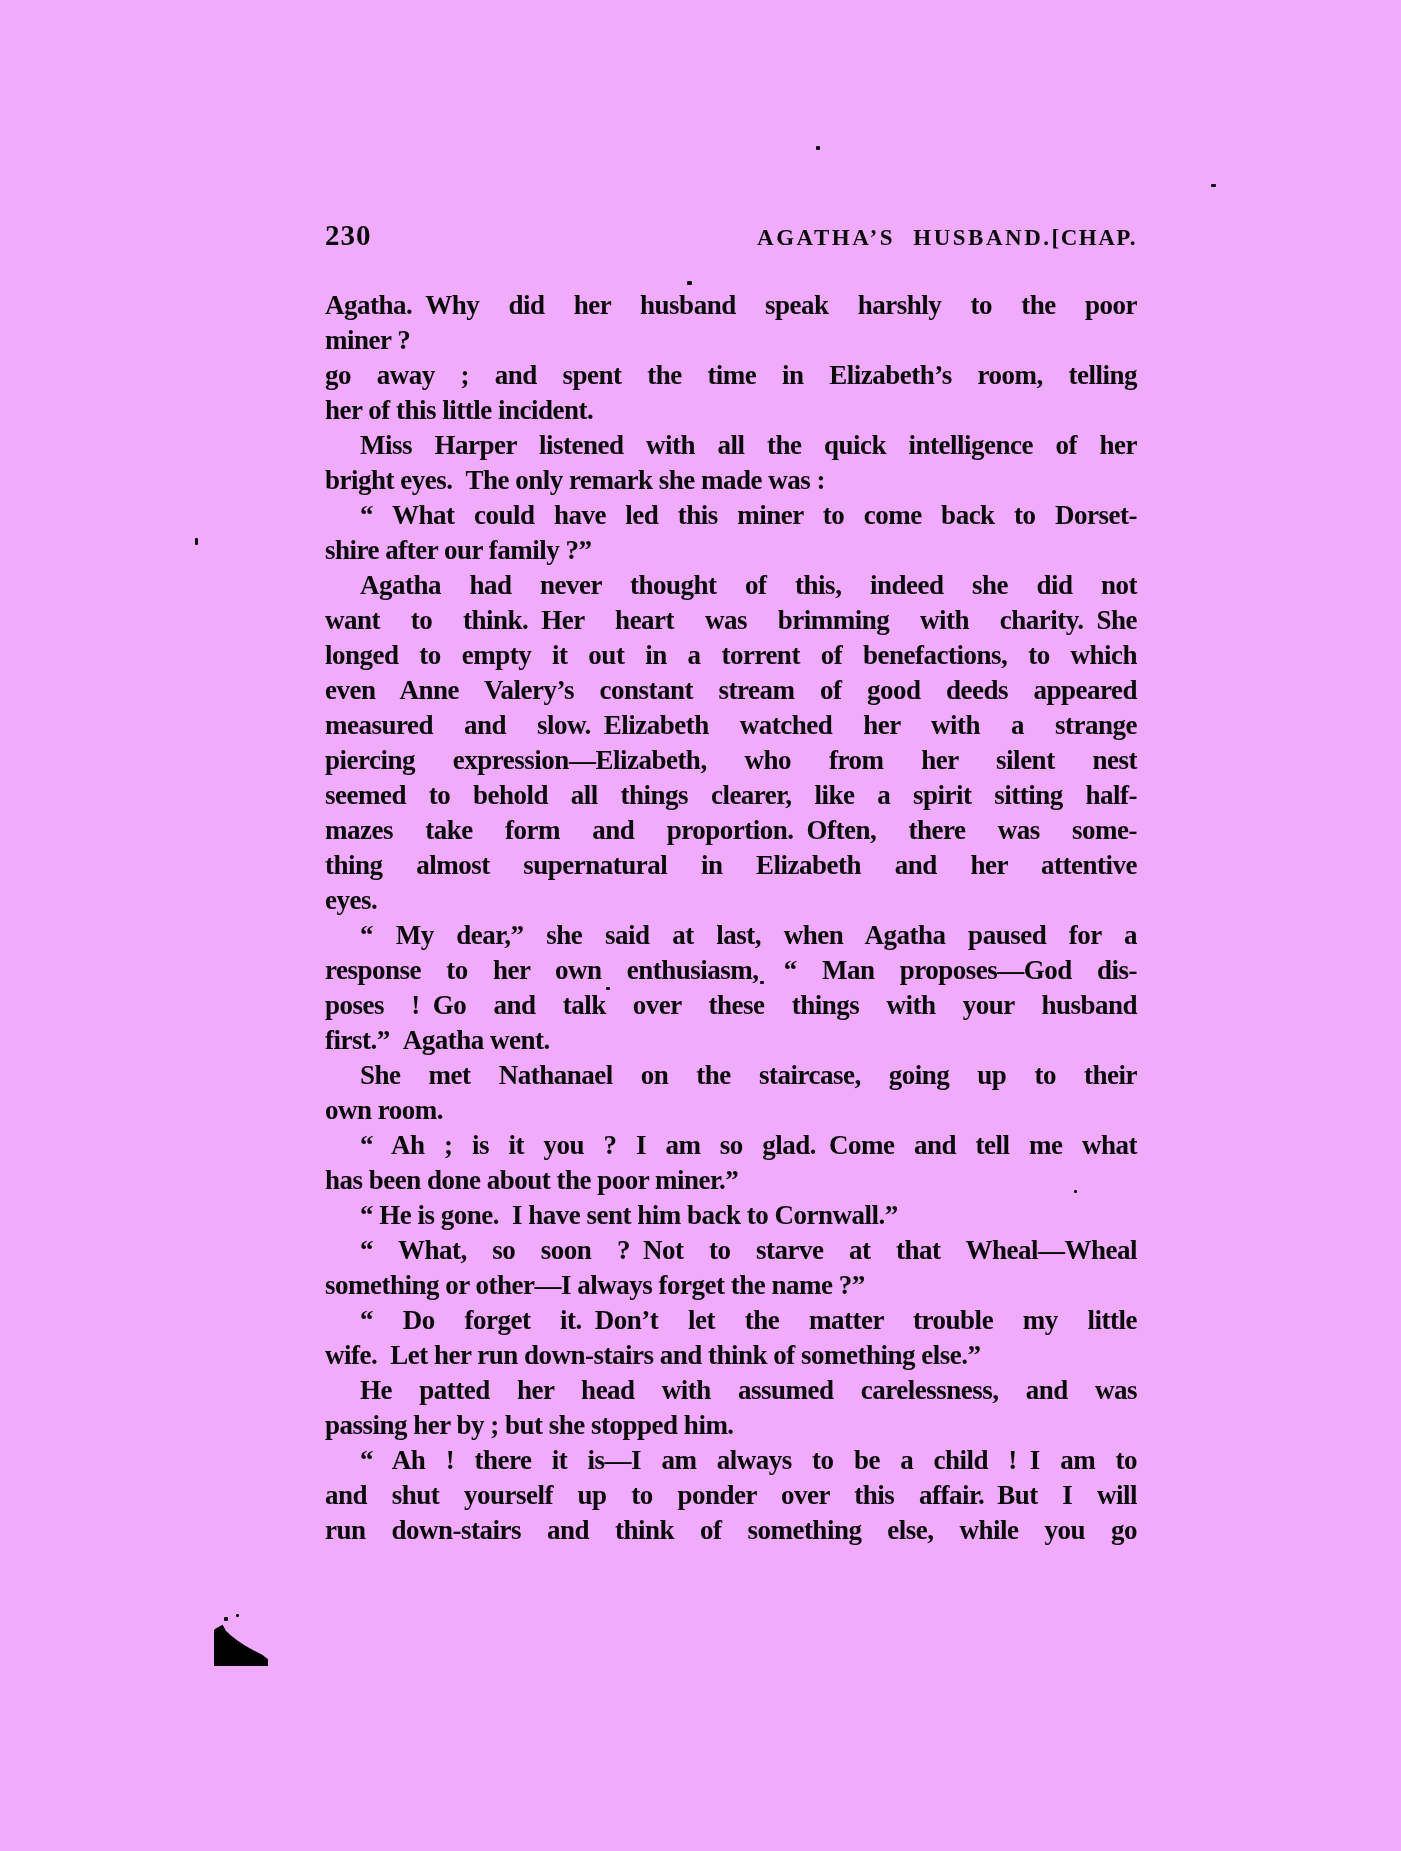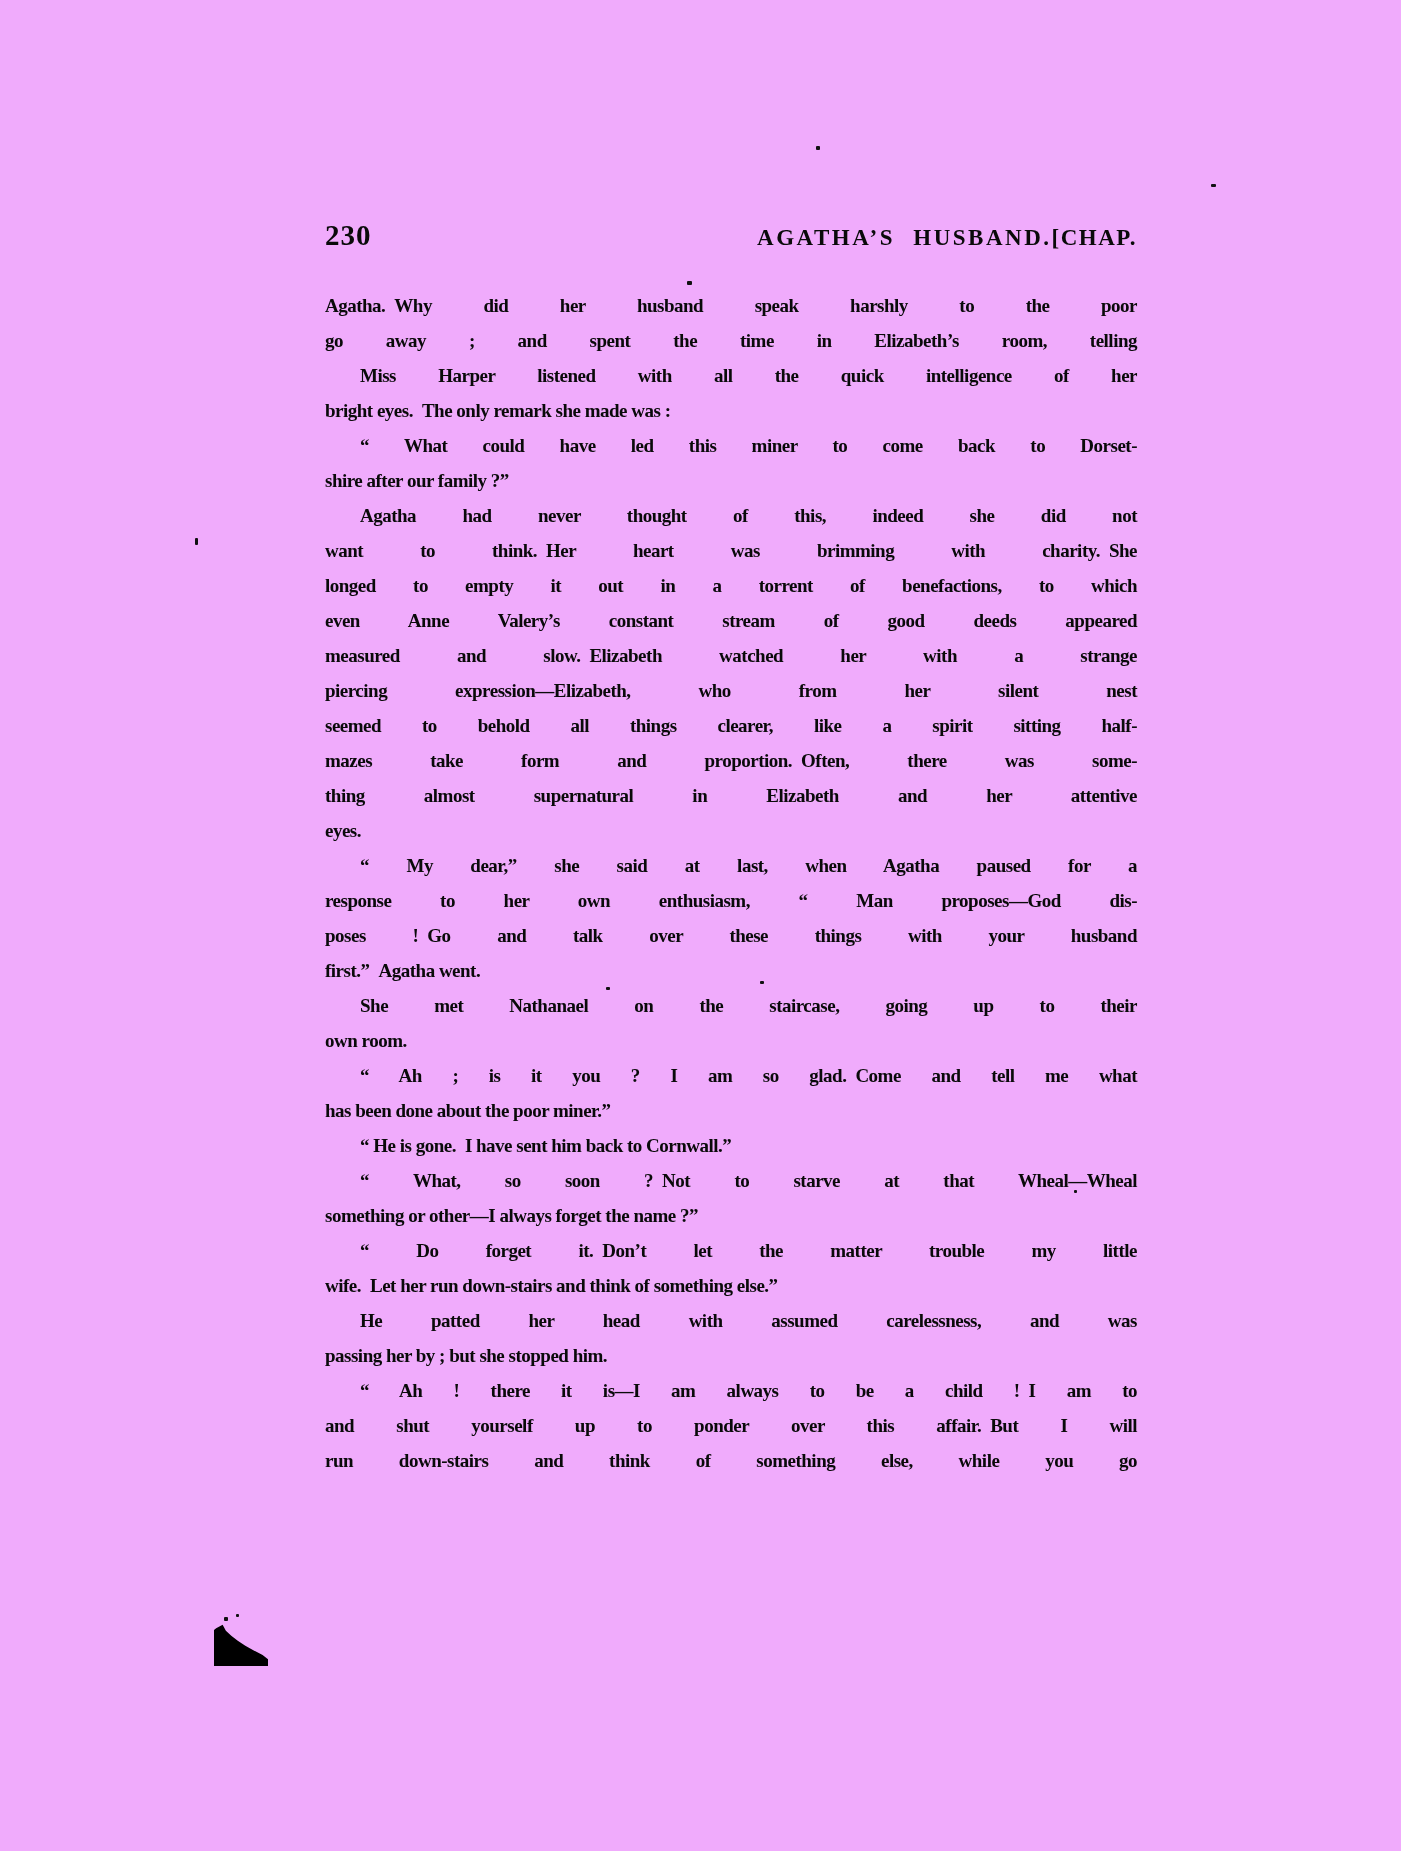--- a/index.html
+++ b/index.html
@@ -36,21 +36,21 @@
   .chap {
     font-size: 23px;
     font-weight: bold;
     letter-spacing: 1.5px;
   }
   .body-text {
     position: absolute;
     left: 325px;
     top: 288px;
     width: 812px;
-    font-size: 19px;
+    font-size: 27px;
     font-weight: bold;
     letter-spacing: -0.5px;
   }
   .line {
     height: 35px;
     line-height: 35px;
     text-align: justify;
     text-align-last: justify;
   }
   .line.end { text-align-last: left; }
@@ -78,21 +78,23 @@
 <div class="page">
 
   <div class="header">
     <span class="pagenum">230</span>
     <span class="running-title">AGATHA’S HUSBAND.</span>
     <span class="chap">[CHAP.</span>
   </div>
 
   <div class="body-text">
       <div class="line">Agatha. Why did her husband speak harshly to the poor</div>
+      <div class="line end">miner ?</div>
       <div class="line">go away ; and spent the time in Elizabeth’s room, telling</div>
+      <div class="line end">her of this little incident.</div>
       <div class="line indent">Miss Harper listened with all the quick intelligence of her</div>
       <div class="line end">bright eyes. The only remark she made was :</div>
       <div class="line indent">“ What could have led this miner to come back to Dorset-</div>
       <div class="line end">shire after our family ?”</div>
       <div class="line indent">Agatha had never thought of this, indeed she did not</div>
       <div class="line">want to think. Her heart was brimming with charity. She</div>
       <div class="line">longed to empty it out in a torrent of benefactions, to which</div>
       <div class="line">even Anne Valery’s constant stream of good deeds appeared</div>
       <div class="line">measured and slow. Elizabeth watched her with a strange</div>
       <div class="line">piercing expression—Elizabeth, who from her silent nest</div>

